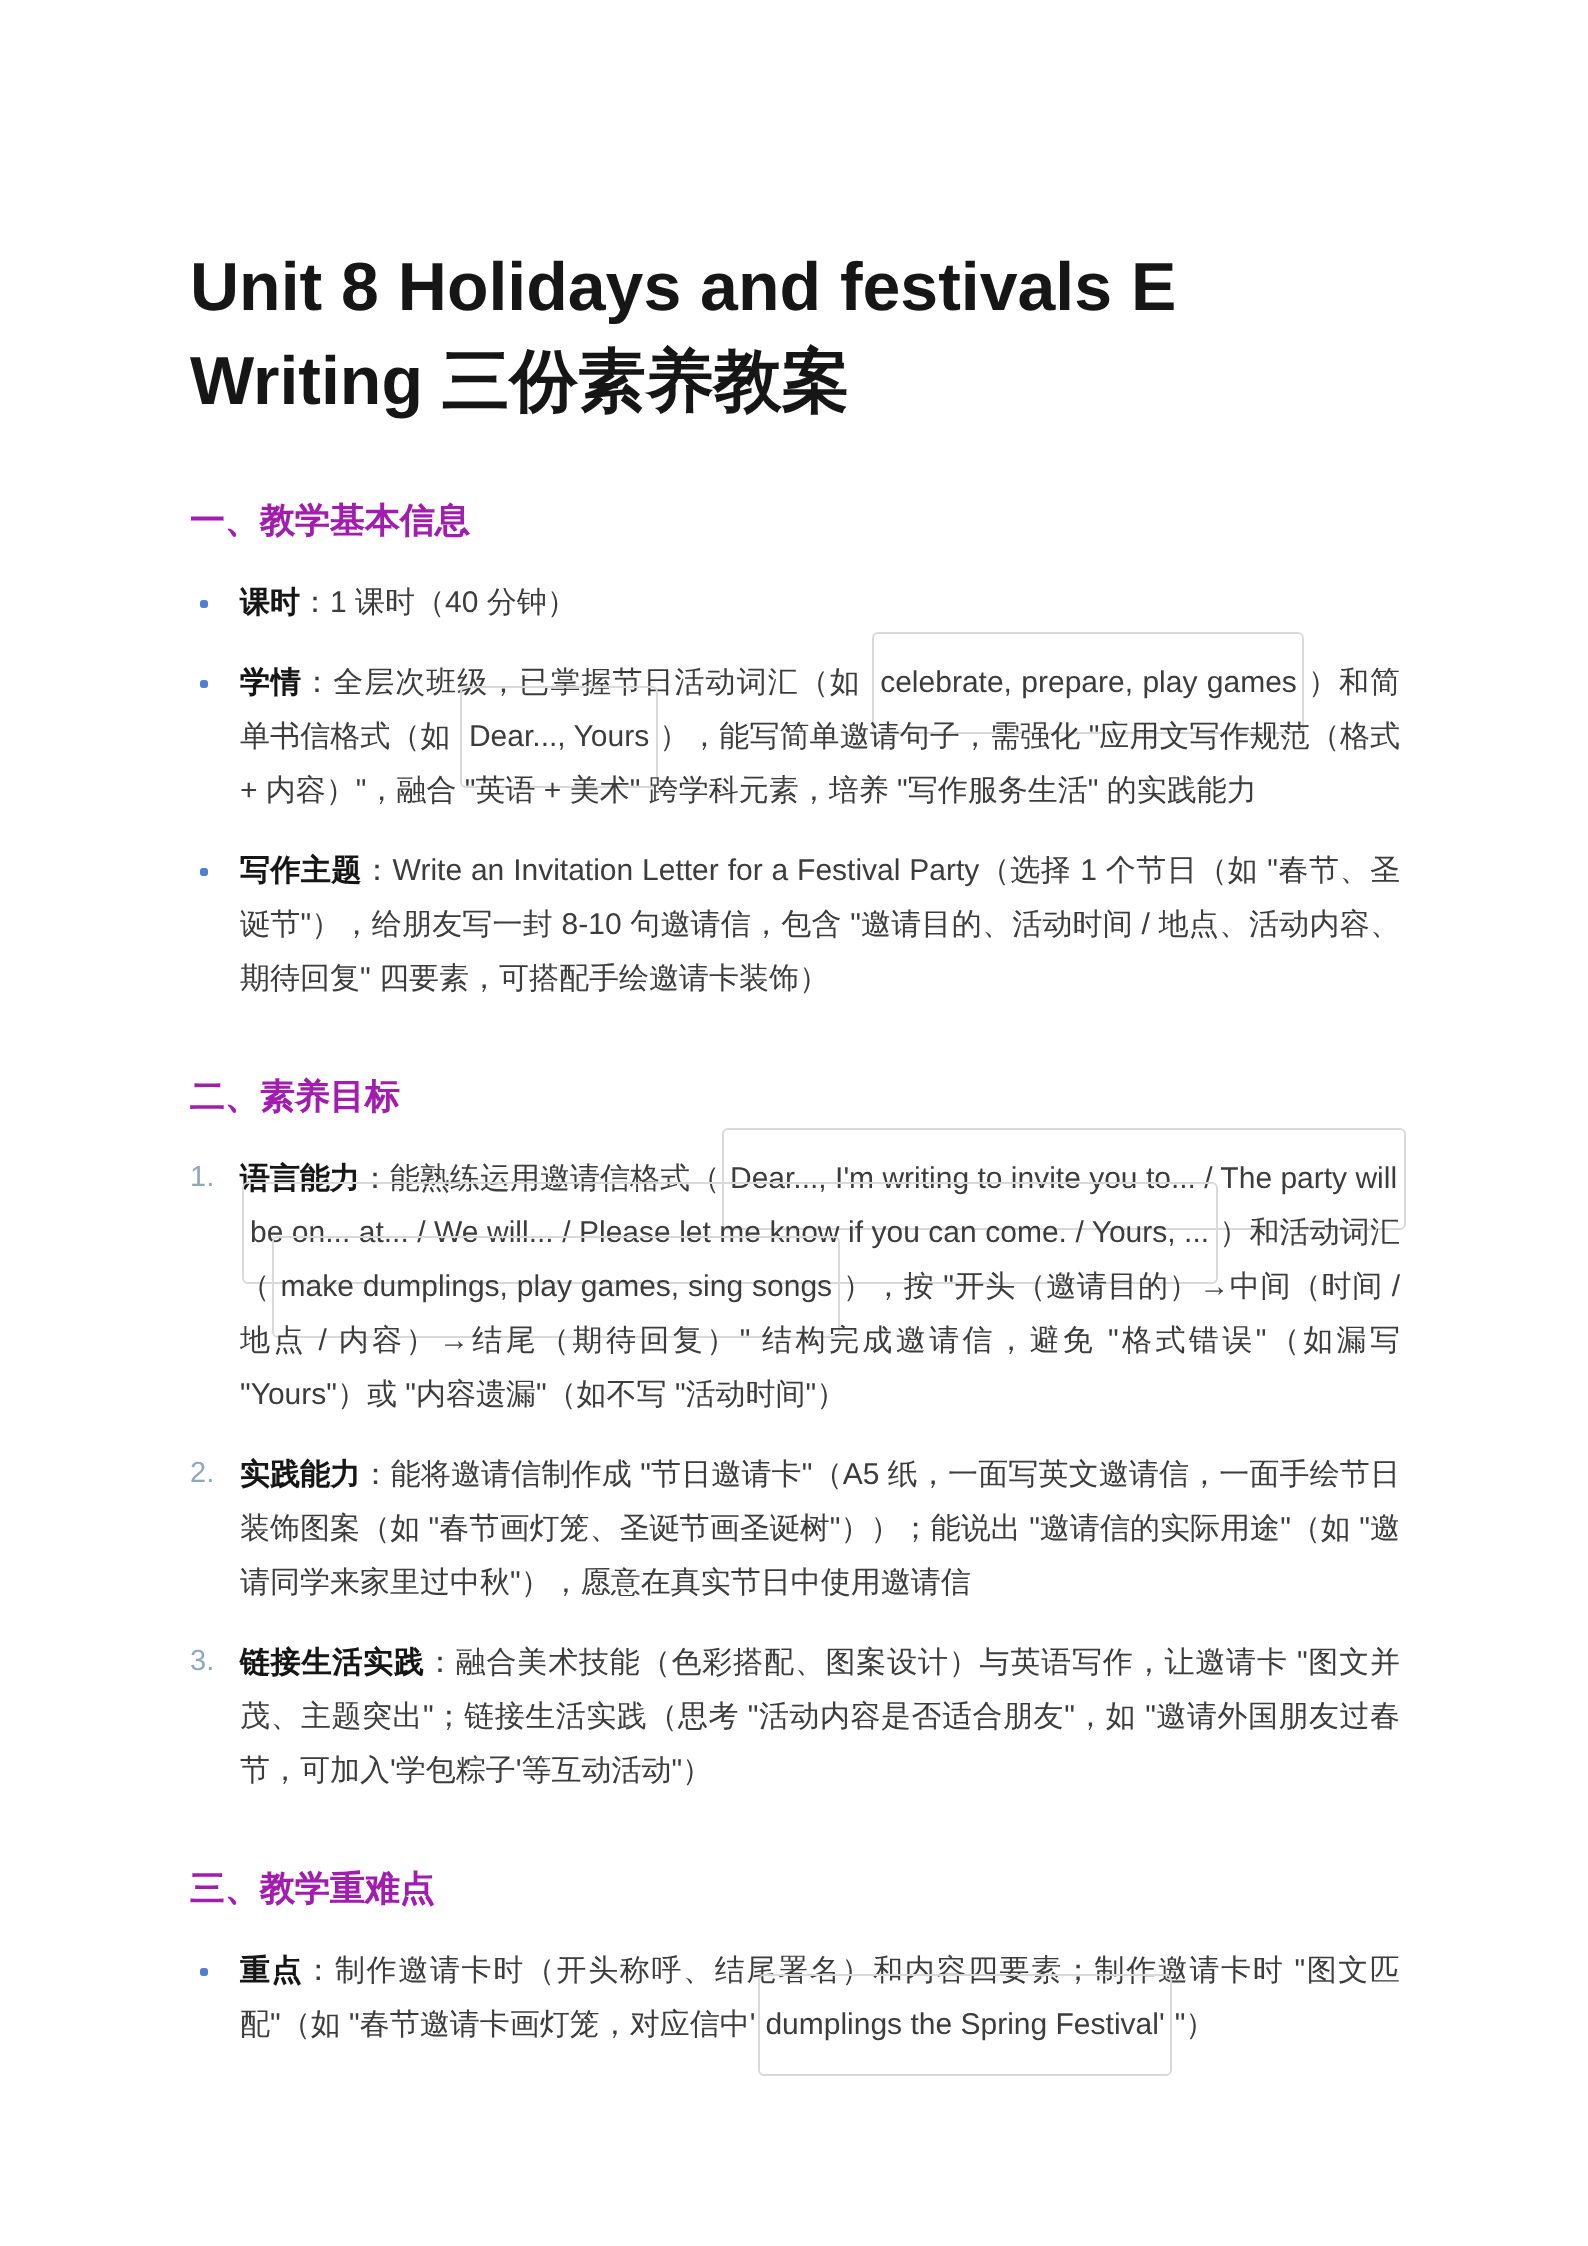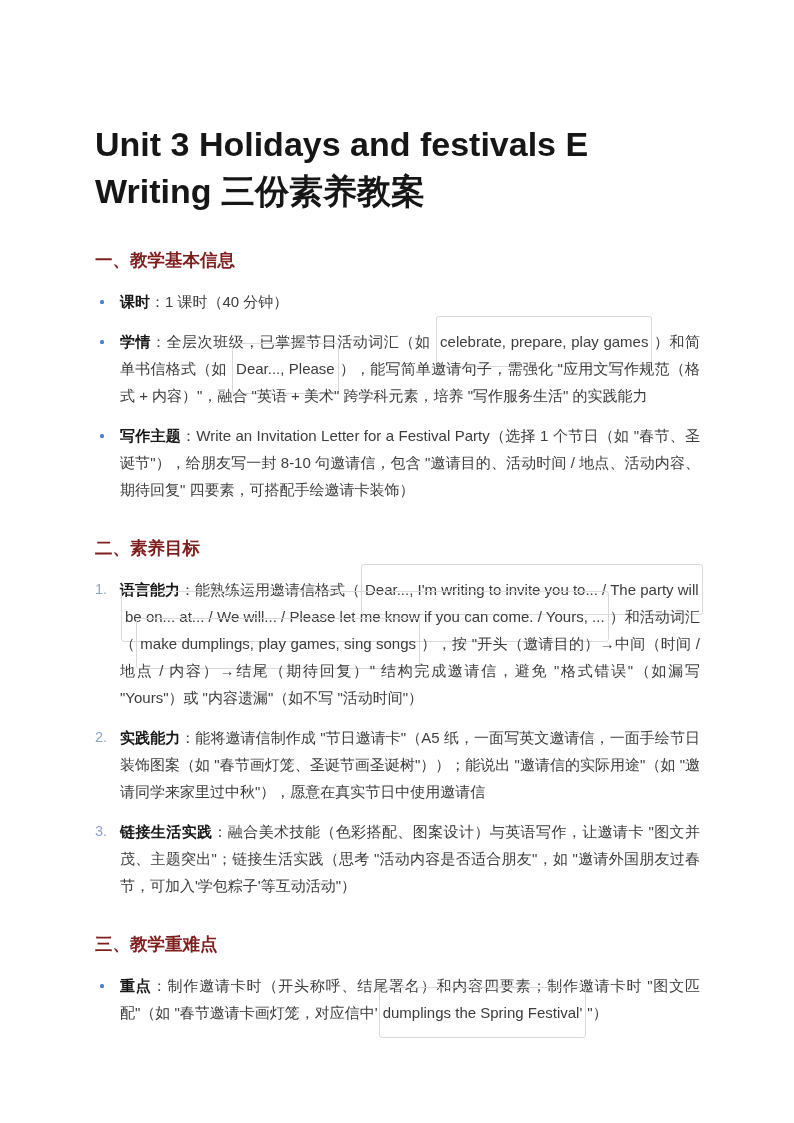--- a/index.html
+++ b/index.html
@@ -23,21 +23,21 @@
     line-height:47px;
     font-weight:700;
     color:#161616;
     letter-spacing:0;
   }
   h2.sec-heading{
     margin:32px 0 15px 0;
     font-size:17.5px;
     line-height:26px;
     font-weight:700;
-    color:#7f1d1d;
+    color:#a21caf;
   }
   .items{margin:0;}
   .item{display:flex;margin:0 0 13px 0;}
   .marker{flex:none;width:25px;box-sizing:border-box;}
   .marker.num{color:#8fa5c8;font-size:14.5px;}
   .dot{
     display:block;width:4px;height:4px;
     background:#4d7fd6;border-radius:1.5px;
     margin:12px 0 0 5px;
   }
@@ -49,36 +49,36 @@
     padding:16px 3px;
     margin:0 1px;
     box-decoration-break:clone;
     -webkit-box-decoration-break:clone;
   }
 </style>
 </head>
 <body>
 
 <main class="page">
-  <h1 class="doc-title">Unit 3 Holidays and festivals E Writing 三份素养教案</h1>
+  <h1 class="doc-title">Unit 8 Holidays and festivals E Writing 三份素养教案</h1>
   <div id="sections-root">
       <section>
         <h2 class="sec-heading">一、教学基本信息</h2>
         <div class="items">
           <div class="item">
             <span class="marker">
               <i class="dot"></i>
             </span>
             <p class="body"><strong>课时</strong><span>：1 课时（40 分钟）</span></p>
           </div>
           <div class="item">
             <span class="marker">
               <i class="dot"></i>
             </span>
-            <p class="body"><strong>学情</strong><span>：全层次班级，已掌握节日活动词汇（如 </span><span class="box">celebrate, prepare, play games</span><span>）和简单书信格式（如 </span><span class="box">Dear..., Please</span><span>），能写简单邀请句子，需强化 "应用文写作规范（格式 + 内容）"，融合 "英语 + 美术" 跨学科元素，培养 "写作服务生活" 的实践能力</span></p>
+            <p class="body"><strong>学情</strong><span>：全层次班级，已掌握节日活动词汇（如 </span><span class="box">celebrate, prepare, play games</span><span>）和简单书信格式（如 </span><span class="box">Dear..., Yours</span><span>），能写简单邀请句子，需强化 "应用文写作规范（格式 + 内容）"，融合 "英语 + 美术" 跨学科元素，培养 "写作服务生活" 的实践能力</span></p>
           </div>
           <div class="item">
             <span class="marker">
               <i class="dot"></i>
             </span>
             <p class="body"><strong>写作主题</strong><span>：Write an Invitation Letter for a Festival Party（选择 1 个节日（如 "春节、圣诞节"），给朋友写一封 8-10 句邀请信，包含 "邀请目的、活动时间 / 地点、活动内容、期待回复" 四要素，可搭配手绘邀请卡装饰）</span></p>
           </div>
         </div>
       </section>
       <section>

